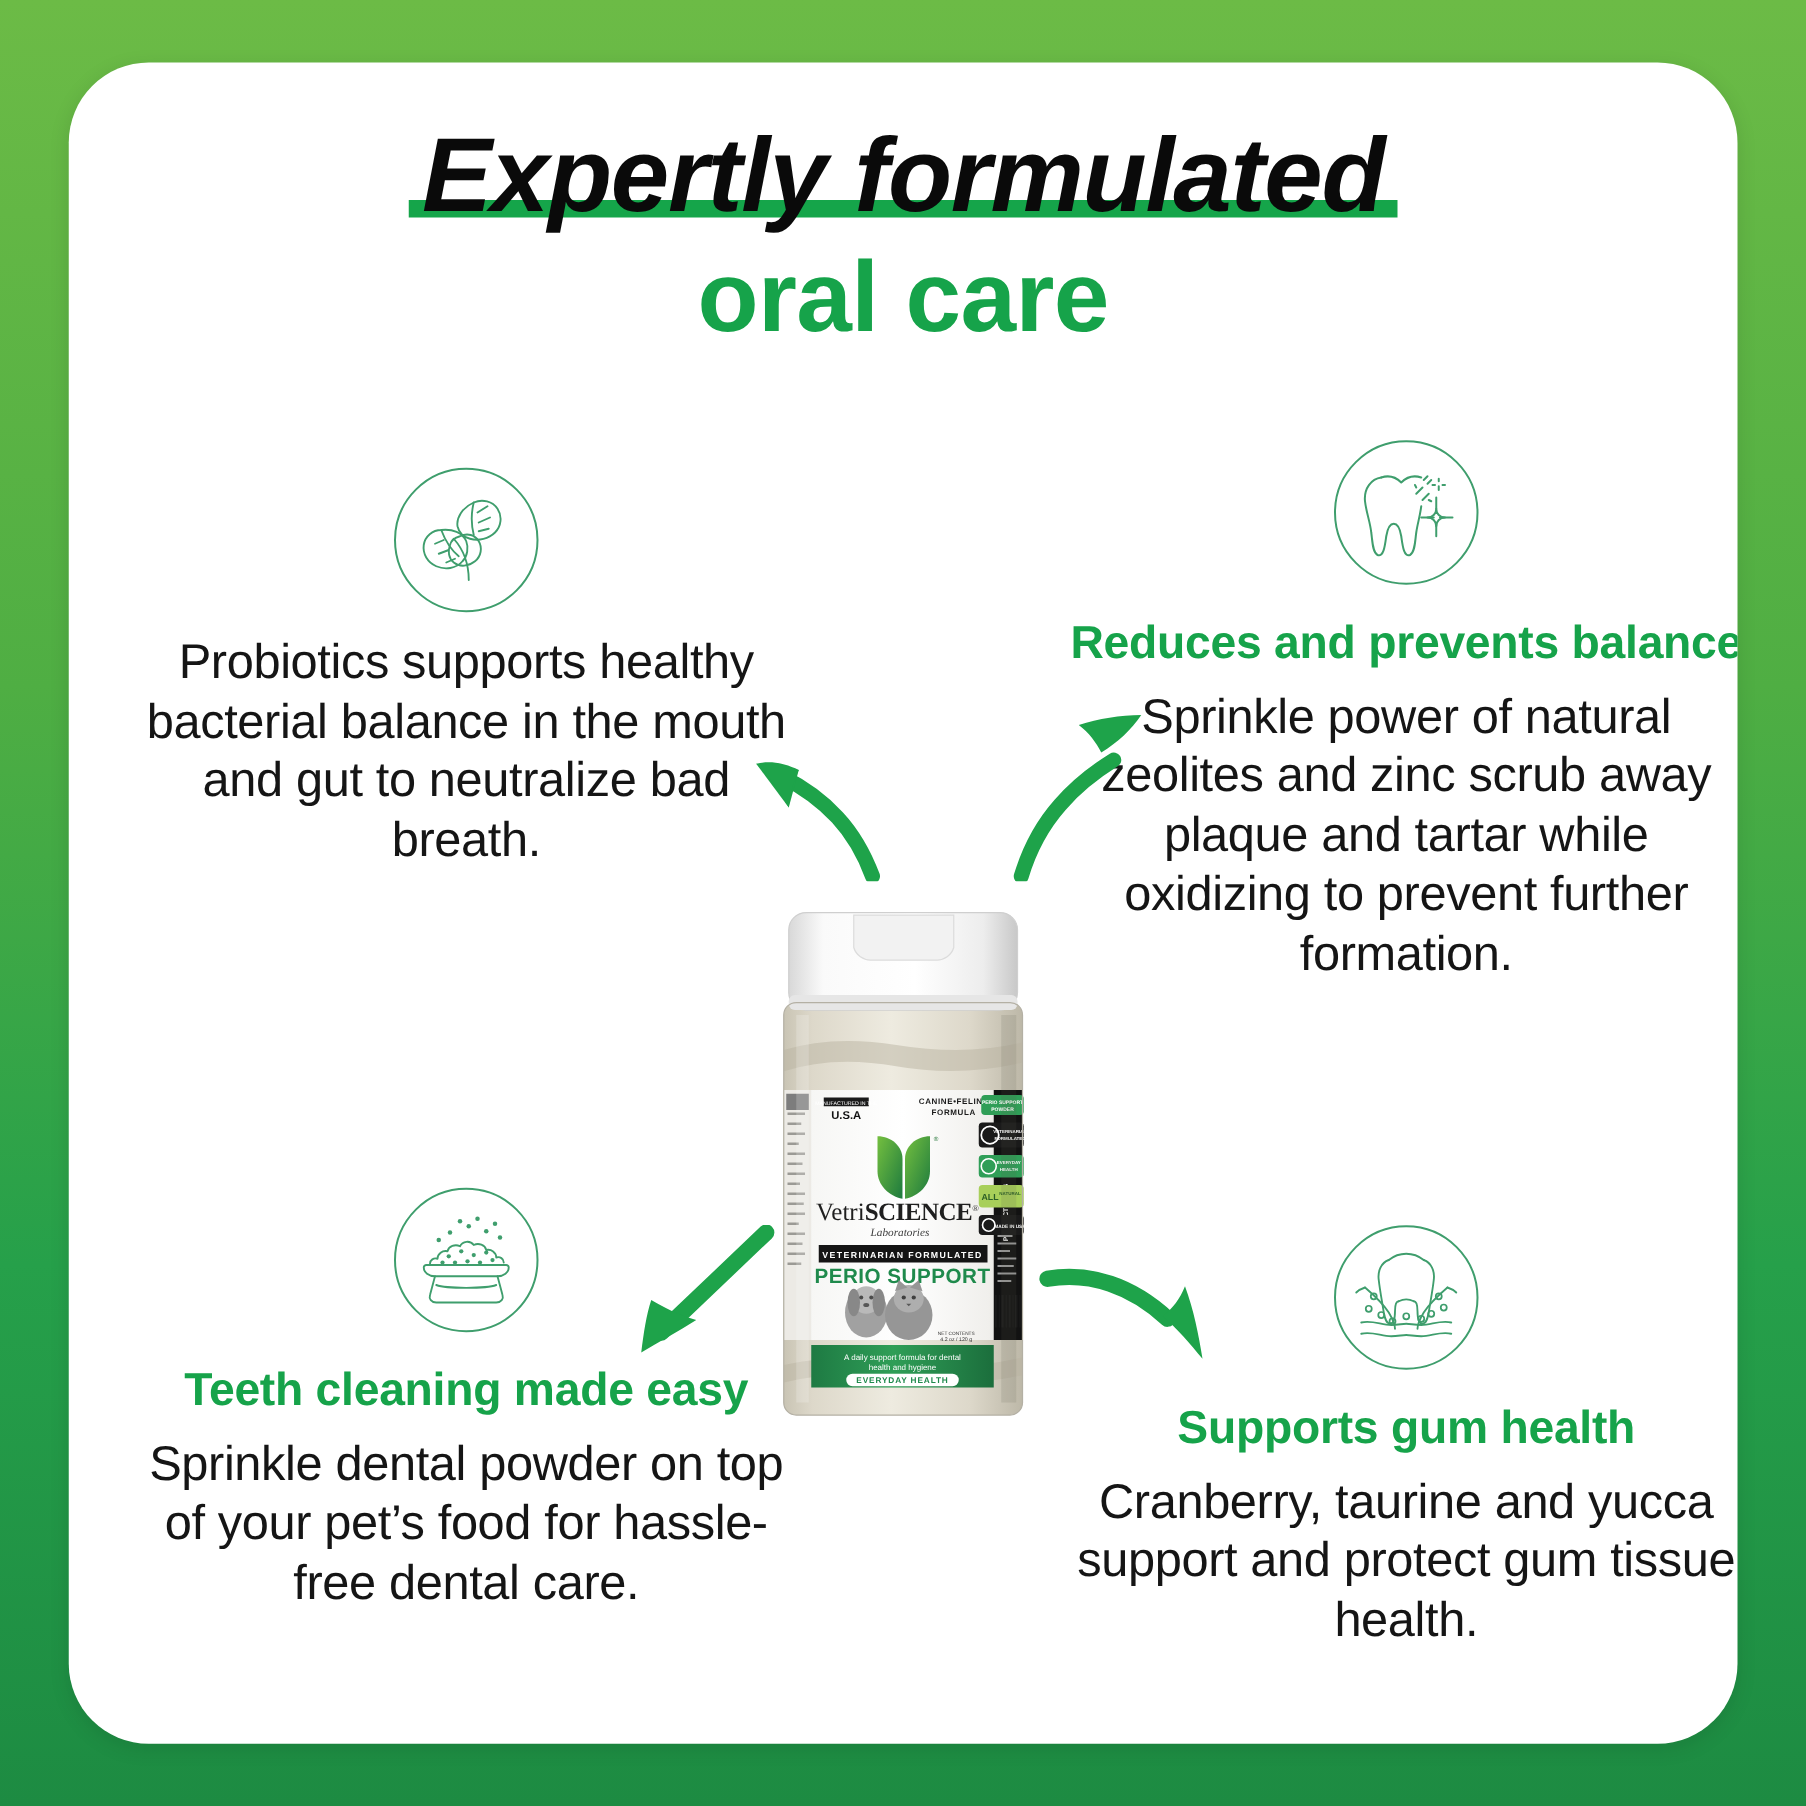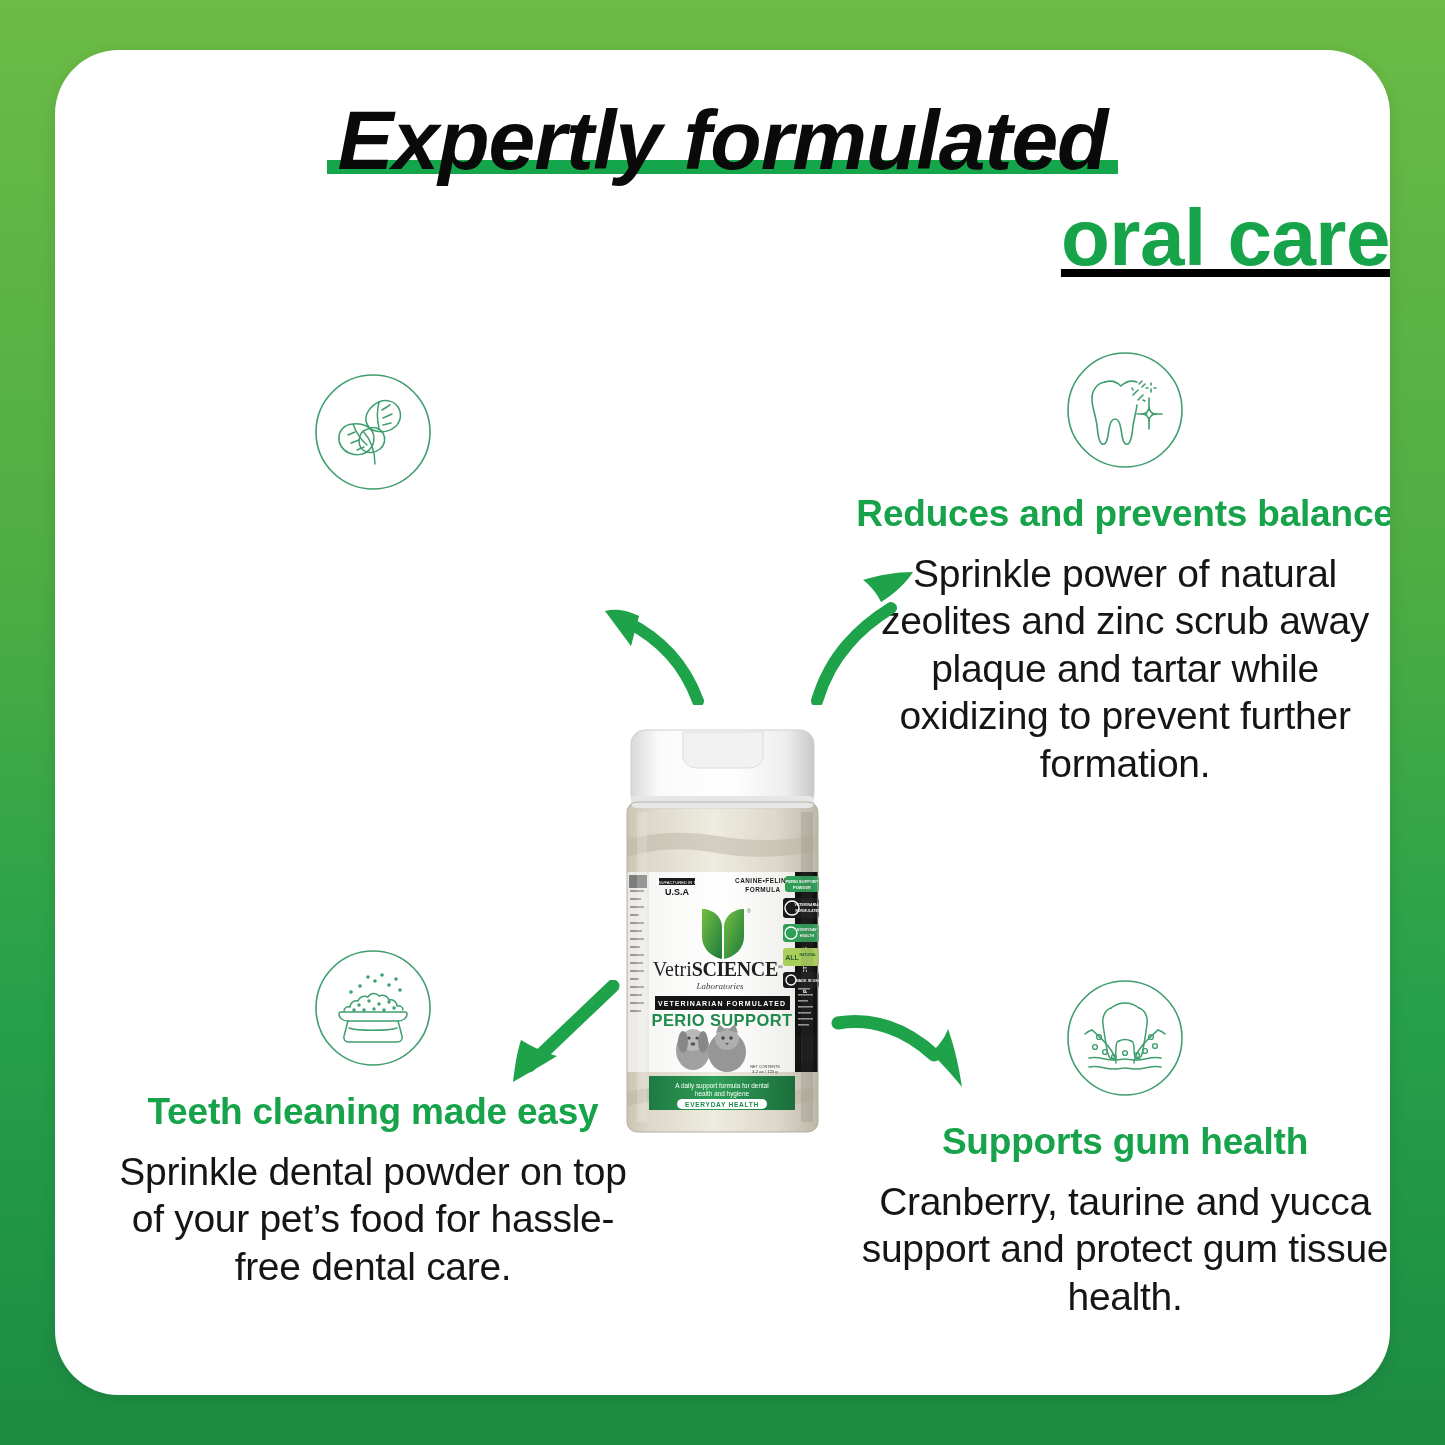--- a/index.html
+++ b/index.html
@@ -11,35 +11,35 @@
   }
   #frame{position:relative;width:1445px;height:1445px;}
   #card{
     position:absolute;left:55px;top:50px;width:1335px;height:1345px;
     background:#fff;border-radius:64px;
     box-shadow:0 4px 16px rgba(0,0,0,.10);
     overflow:hidden;
   }
 
   
-  #headings{position:absolute;left:0;top:0;width:1335px;text-align:center;text-decoration:underline;}
+  #headings{position:absolute;left:0;top:0;width:1335px;text-align:center;}
   .h1wrap{position:relative;display:inline-block;margin-top:48px;}
   .h1bar{
     position:absolute;left:3px;right:3px;bottom:8px;height:14px;
     background:#15a54a;z-index:0;
   }
   .h1txt{
     position:relative;z-index:1;
     font-size:84px;font-weight:bold;font-style:italic;color:#0a0a0a;
     letter-spacing:-1px;line-height:1.0;white-space:nowrap;
     padding:0 14px;
   }
   .h2txt{
     margin-top:14px;font-size:80px;font-weight:bold;color:#16a34a;
-    line-height:1.05;letter-spacing:-.5px;text-align:right;
+    line-height:1.05;letter-spacing:-.5px;
   }
 
   
   .feature{position:absolute;text-align:center;}
   .ficon{margin:0 auto;width:120px;height:120px;}
   .ftitle{
     font-size:37px;font-weight:bold;color:#16a34a;
     line-height:1.18;margin-top:22px;letter-spacing:-.2px;
   }
   .fbody{
@@ -85,20 +85,21 @@
             <path d="M66 30c-2 8-2 18 0 26"></path>
             <path d="M69 38l8-5M70 46l9-4M70 53l8-2"></path>
             <path d="M40 52c-7 0-13 5-14 12-1 7 3 14 10 17 7 3 16 2 21-4 4-4 5-11 3-16-3-7-11-10-20-9z"></path>
             <path d="M40 52c3 8 8 16 14 21"></path>
             <path d="M42 60l-7 3M46 68l-8 3M51 75l-7 3"></path>
             <path d="M55 57c6-3 12-1 15 4 3 5 2 12-3 16-5 4-12 5-17 1-4-3-5-9-3-14 1-4 4-6 8-7z"></path>
             <path d="M62 92c0-12-4-24-12-33"></path>
           </g>
         </svg>
       </div>
+      <div class="fbody">Probiotics supports healthy bacterial balance in the mouth and gut to neutralize bad breath.</div>
     </div>
 
     <div class="feature" id="f-plaque">
       <div class="ficon">
         <svg viewBox="0 0 120 120" width="120" height="120">
           <circle cx="60" cy="60" r="57" fill="none" stroke="#3f9e6d" stroke-width="1.6"></circle>
           <g fill="none" stroke="#3f9e6d" stroke-width="1.6" stroke-linejoin="round" stroke-linecap="round">
             <path d="M40 32c-8 1-14 9-13 19 1 9 4 16 5 25 1 7 1 16 5 18 5 2 6-8 7-15 1-6 3-10 6-10 3 0 5 4 6 10 1 7 2 17 7 15 4-2 4-11 5-18 1-7 3-13 4-21"></path>
             <path d="M40 32c6-2 12 0 16 4 4-4 10-6 16-4"></path>
             <path d="M68 45l5-5M73 50l5-5M68 40l-1-2M78 50l2 1"></path>

